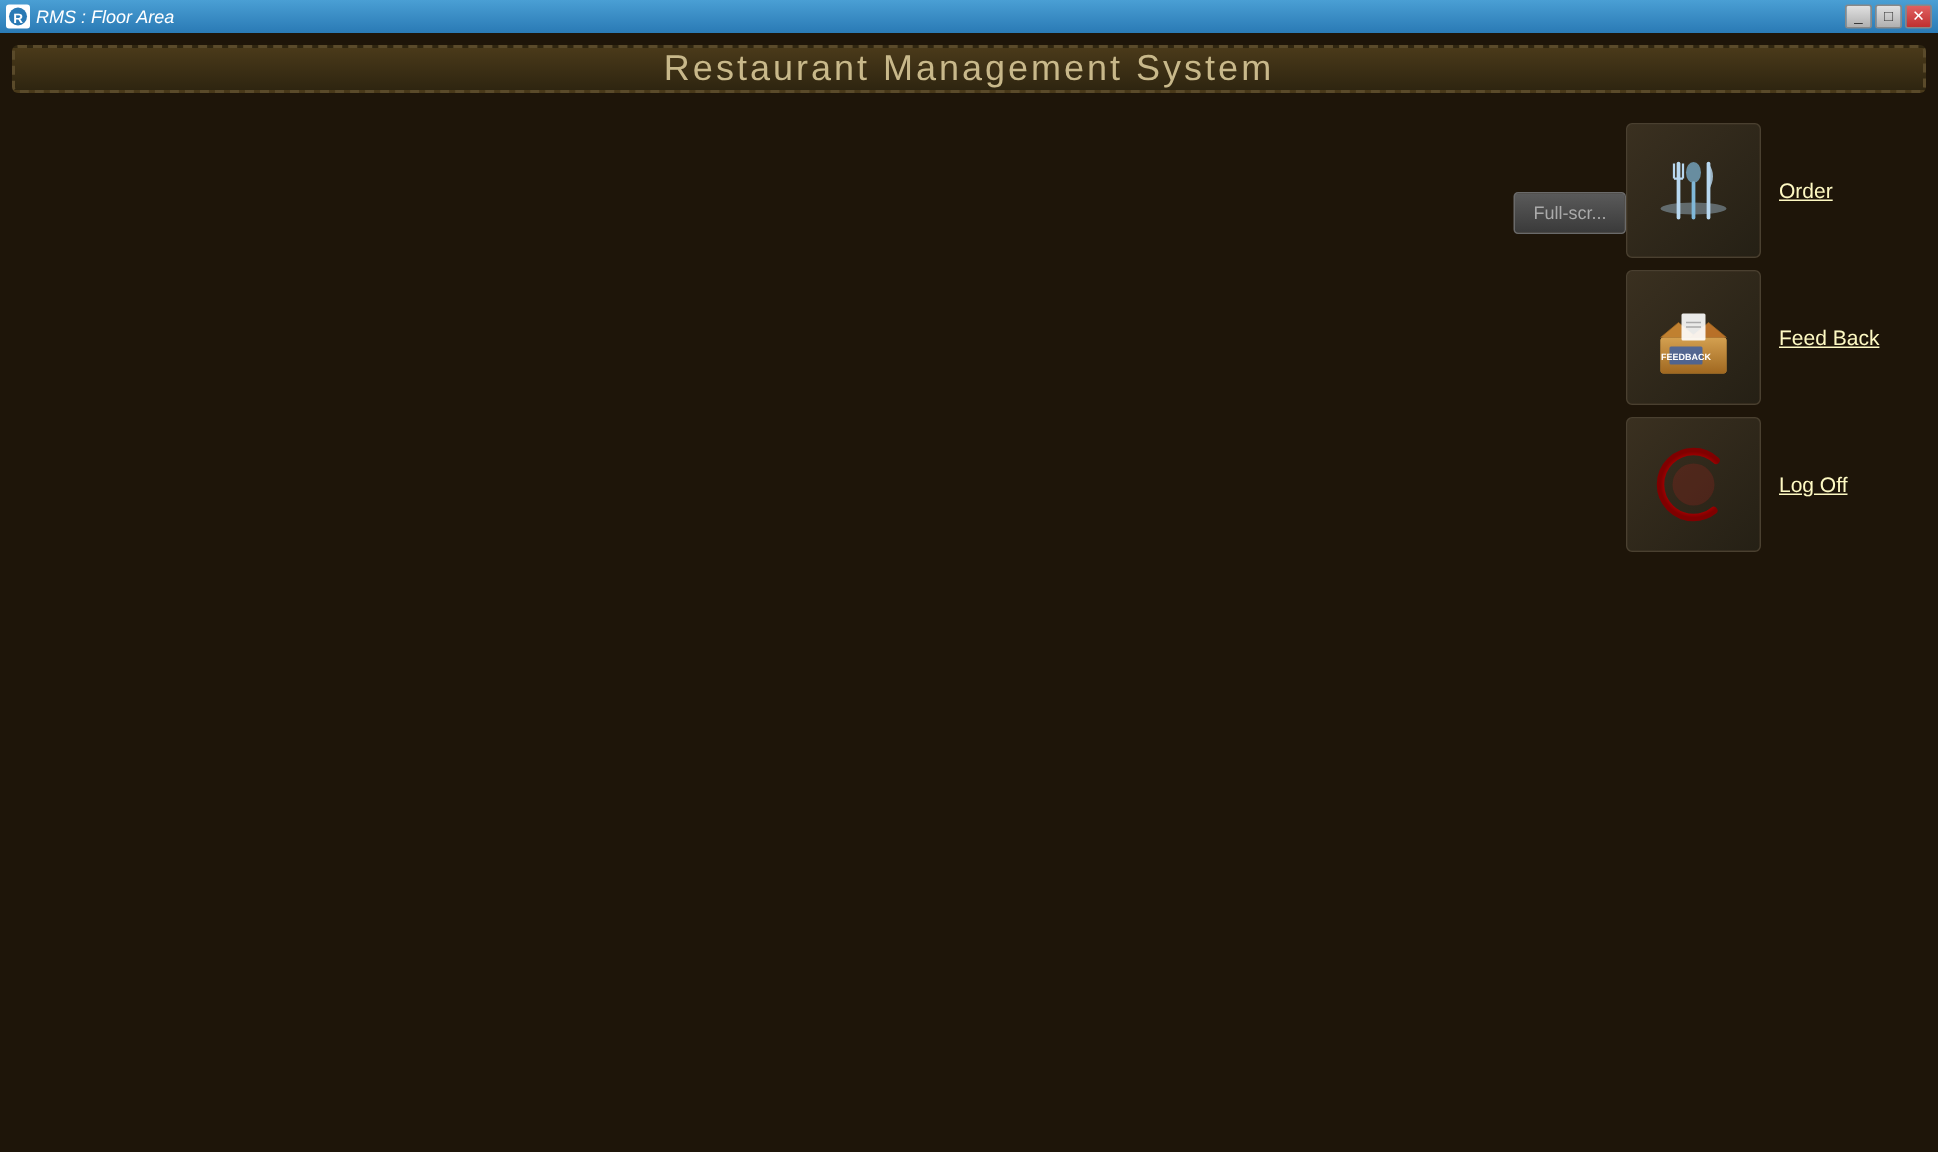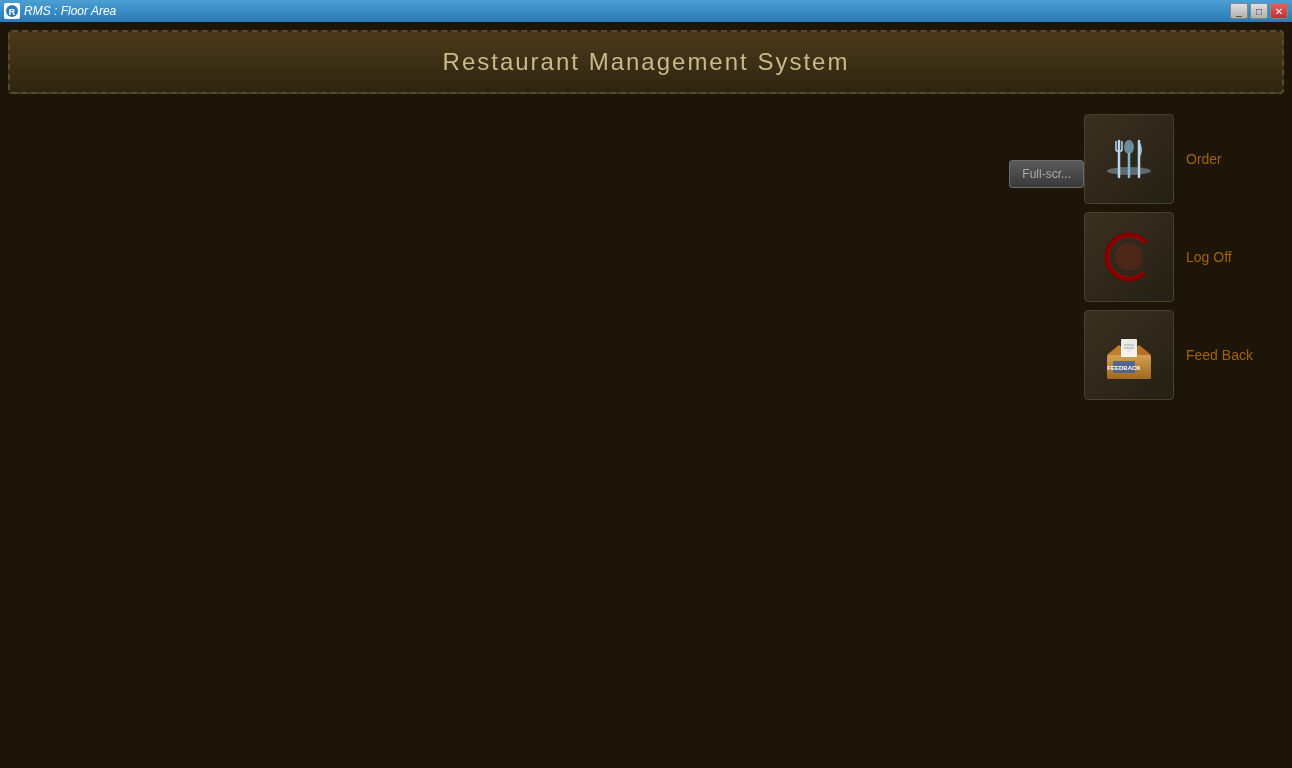--- a/index.html
+++ b/index.html
@@ -81,21 +81,21 @@
       background-color: #1e1509;
       padding: 8px;
     }
 
     
     .header-banner {
       width: 100%;
       background: linear-gradient(to bottom, #4a3a1a, #2e2510);
       border: 2px dashed #5a4a2a;
       border-radius: 4px;
-      padding: 16px;
+      padding: 0;
       text-align: center;
       margin-bottom: 16px;
     }
 
     .header-title {
       color: #c8b88a;
       font-size: 24px;
       font-weight: 300;
       letter-spacing: 2px;
     }
@@ -147,24 +147,25 @@
       border: 1px solid #4a4030;
       border-radius: 4px;
       display: flex;
       align-items: center;
       justify-content: center;
       flex-shrink: 0;
       overflow: hidden;
     }
 
     .nav-label {
-      color: #a16207;
+      color: #fef9c3;
       font-size: 14px;
       font-weight: normal;
       white-space: nowrap;
+      text-decoration: underline;
     }
 
     
     .nav-icon svg {
       width: 60px;
       height: 60px;
     }
   </style>
 </head>
 <body>
@@ -214,20 +215,49 @@
             <path d="M40 12 Q46 20 40 30" fill="#b8d8f0" opacity="0.8"></path>
 
             <ellipse cx="30" cy="18" rx="5" ry="7" fill="#80b8d8" opacity="0.7"></ellipse>
             <line x1="30" y1="25" x2="30" y2="48" stroke="#80b8d8" stroke-width="2.5" stroke-linecap="round"></line>
           </svg>
         </div>
         <span class="nav-label">Order</span>
       </div>
 
 
+
+      <div class="nav-item">
+        <div class="nav-icon">
+          <svg viewBox="0 0 60 60" width="60" height="60">
+
+            <rect x="8" y="30" width="44" height="24" rx="2" fill="#c8903a"></rect>
+
+            <rect x="8" y="30" width="44" height="24" rx="2" fill="url(#boxGrad)"></rect>
+            <defs>
+              <linearGradient id="boxGrad" x1="0" y1="0" x2="0" y2="1">
+                <stop offset="0%" stop-color="#d4a050"></stop>
+                <stop offset="100%" stop-color="#a06820"></stop>
+              </linearGradient>
+            </defs>
+
+            <path d="M8,30 L20,20 L32,30" fill="#c08030" stroke="#a06820" stroke-width="0.5"></path>
+
+            <path d="M52,30 L40,20 L28,30" fill="#b87028" stroke="#a06820" stroke-width="0.5"></path>
+
+            <rect x="22" y="14" width="16" height="18" rx="1" fill="white" opacity="0.9"></rect>
+            <line x1="25" y1="20" x2="35" y2="20" stroke="#aaa" stroke-width="1"></line>
+            <line x1="25" y1="23" x2="35" y2="23" stroke="#aaa" stroke-width="1"></line>
+
+            <rect x="14" y="36" width="22" height="12" rx="1" fill="#4060a0" opacity="0.85"></rect>
+            <text x="25" y="45" text-anchor="middle" font-size="6" fill="white" font-family="Arial" font-weight="bold">FEEDBACK</text>
+          </svg>
+        </div>
+        <span class="nav-label">Feed Back</span>
+      </div>
 
       <div class="nav-item">
         <div class="nav-icon">
           <svg viewBox="0 0 60 60" width="60" height="60">
             <defs>
               <radialGradient id="powerGrad" cx="50%" cy="50%" r="50%">
                 <stop offset="0%" stop-color="#ff4040"></stop>
                 <stop offset="70%" stop-color="#cc0000"></stop>
                 <stop offset="100%" stop-color="#800000"></stop>
               </radialGradient>
@@ -236,44 +266,15 @@
             <circle cx="30" cy="30" r="22" fill="none" stroke="url(#powerGrad)" stroke-width="5" stroke-dasharray="100 40" stroke-dashoffset="-20" stroke-linecap="round"></circle>
 
             <line x1="30" y1="10" x2="30" y2="28" stroke="url(#powerGrad)" stroke-width="5" stroke-linecap="round"></line>
 
             <circle cx="30" cy="30" r="14" fill="#ff2020" opacity="0.15"></circle>
           </svg>
         </div>
         <span class="nav-label">Log Off</span>
       </div>
 
-      <div class="nav-item">
-        <div class="nav-icon">
-          <svg viewBox="0 0 60 60" width="60" height="60">
-
-            <rect x="8" y="30" width="44" height="24" rx="2" fill="#c8903a"></rect>
-
-            <rect x="8" y="30" width="44" height="24" rx="2" fill="url(#boxGrad)"></rect>
-            <defs>
-              <linearGradient id="boxGrad" x1="0" y1="0" x2="0" y2="1">
-                <stop offset="0%" stop-color="#d4a050"></stop>
-                <stop offset="100%" stop-color="#a06820"></stop>
-              </linearGradient>
-            </defs>
-
-            <path d="M8,30 L20,20 L32,30" fill="#c08030" stroke="#a06820" stroke-width="0.5"></path>
-
-            <path d="M52,30 L40,20 L28,30" fill="#b87028" stroke="#a06820" stroke-width="0.5"></path>
-
-            <rect x="22" y="14" width="16" height="18" rx="1" fill="white" opacity="0.9"></rect>
-            <line x1="25" y1="20" x2="35" y2="20" stroke="#aaa" stroke-width="1"></line>
-            <line x1="25" y1="23" x2="35" y2="23" stroke="#aaa" stroke-width="1"></line>
-
-            <rect x="14" y="36" width="22" height="12" rx="1" fill="#4060a0" opacity="0.85"></rect>
-            <text x="25" y="45" text-anchor="middle" font-size="6" fill="white" font-family="Arial" font-weight="bold">FEEDBACK</text>
-          </svg>
-        </div>
-        <span class="nav-label">Feed Back</span>
-      </div>
-
     </div>
   </div>
 </div>
 
 </body></html>

